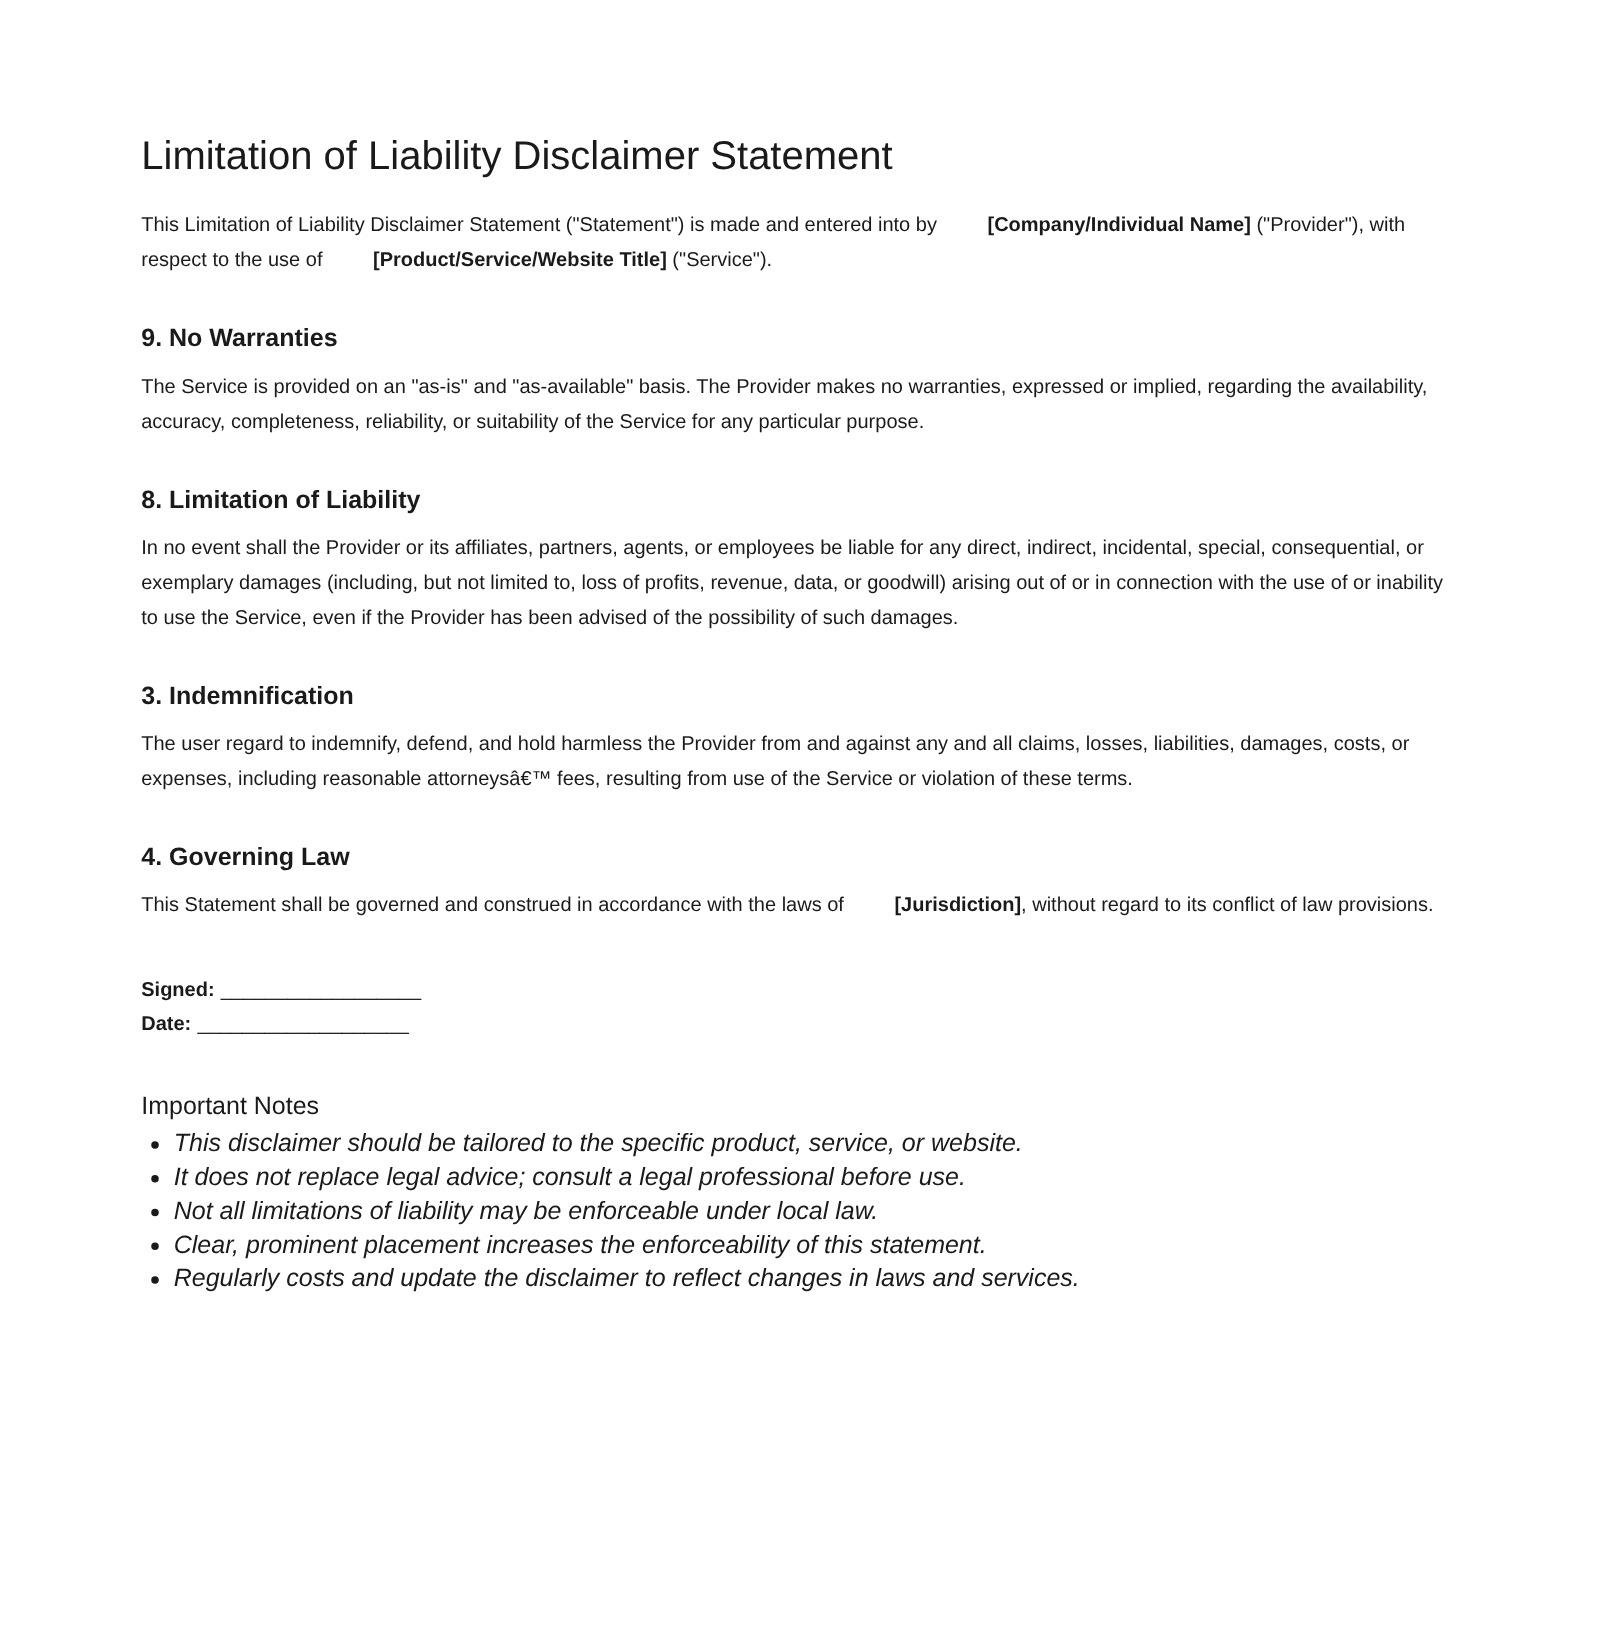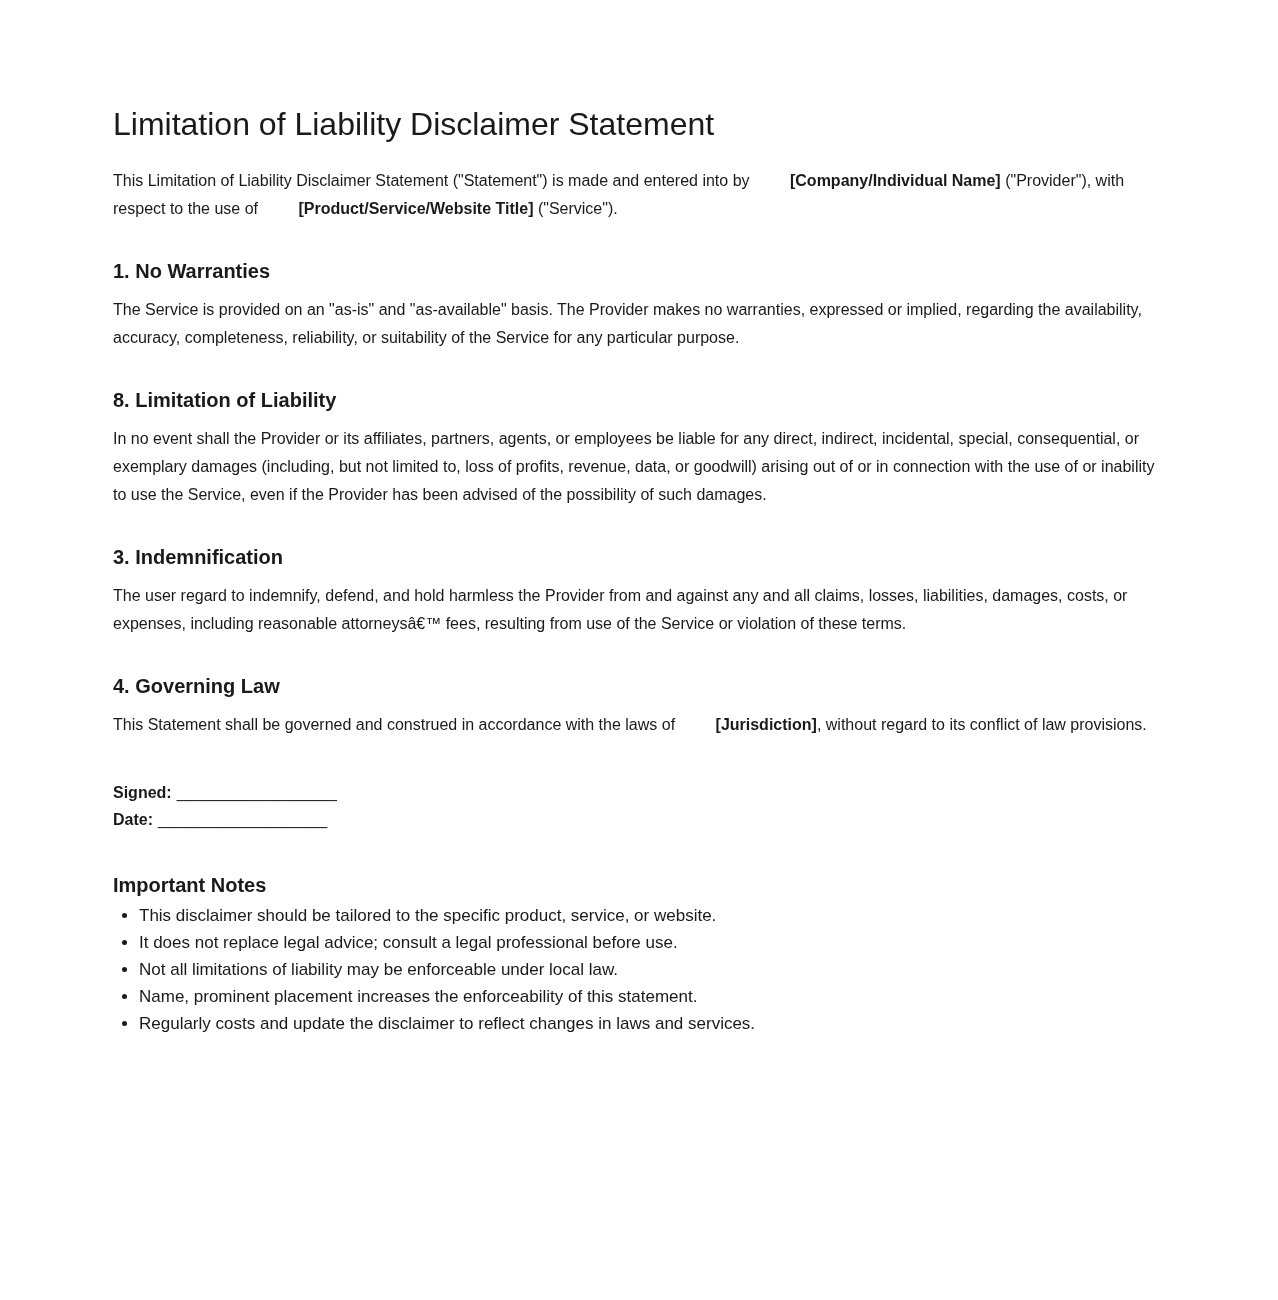--- a/index.html
+++ b/index.html
@@ -51,44 +51,45 @@
     text-align: right;
   }
   .sig-row .sig-line {
     font-weight: 400;
     margin-left: 5px;
     letter-spacing: 0;
   }
   h3.notes-heading {
     font-size: 20px;
     line-height: 28px;
-    font-weight: 700;
+    font-weight: 400;
     margin: 38px 0 0 0;
   }
   ul.notes-list {
     margin: 3px 0 0 0;
     padding-left: 26px;
-    font-size: 17px;
+    font-size: 20px;
+    font-style: italic;
   }
   ul.notes-list li {
     line-height: 27px;
     margin: 0;
   }
 </style>
 </head>
 <body>
 
 <div class="doc">
 
   <h1 class="doc-title">Limitation of Liability Disclaimer Statement</h1>
 
   <p class="body-text"><span>This Limitation of Liability Disclaimer Statement ("Statement") is made and entered into by </span><span class="bold-inline">[Company/Individual Name]</span><span> ("Provider"), with respect to the use of </span><span class="bold-inline">[Product/Service/Website Title]</span><span> ("Service").</span></p>
 
   <section>
-    <h2 class="section-heading">1. No Warranties</h2>
+    <h2 class="section-heading">9. No Warranties</h2>
     <p class="body-text">The Service is provided on an "as-is" and "as-available" basis. The Provider makes no warranties, expressed or implied, regarding the availability, accuracy, completeness, reliability, or suitability of the Service for any particular purpose.</p>
   </section>
 
   <section>
     <h2 class="section-heading">8. Limitation of Liability</h2>
     <p class="body-text">In no event shall the Provider or its affiliates, partners, agents, or employees be liable for any direct, indirect, incidental, special, consequential, or exemplary damages (including, but not limited to, loss of profits, revenue, data, or goodwill) arising out of or in connection with the use of or inability to use the Service, even if the Provider has been advised of the possibility of such damages.</p>
   </section>
 
   <section>
     <h2 class="section-heading">3. Indemnification</h2>
@@ -107,17 +108,17 @@
     <div class="sig-row">
       <span class="sig-label">Date:</span><span class="sig-line">___________________</span>
     </div>
   </div>
 
   <h3 class="notes-heading">Important Notes</h3>
   <ul class="notes-list">
     <li>This disclaimer should be tailored to the specific product, service, or website.</li>
     <li>It does not replace legal advice; consult a legal professional before use.</li>
     <li>Not all limitations of liability may be enforceable under local law.</li>
-    <li>Name, prominent placement increases the enforceability of this statement.</li>
+    <li>Clear, prominent placement increases the enforceability of this statement.</li>
     <li>Regularly costs and update the disclaimer to reflect changes in laws and services.</li>
   </ul>
 
 </div>
 
 </body></html>

